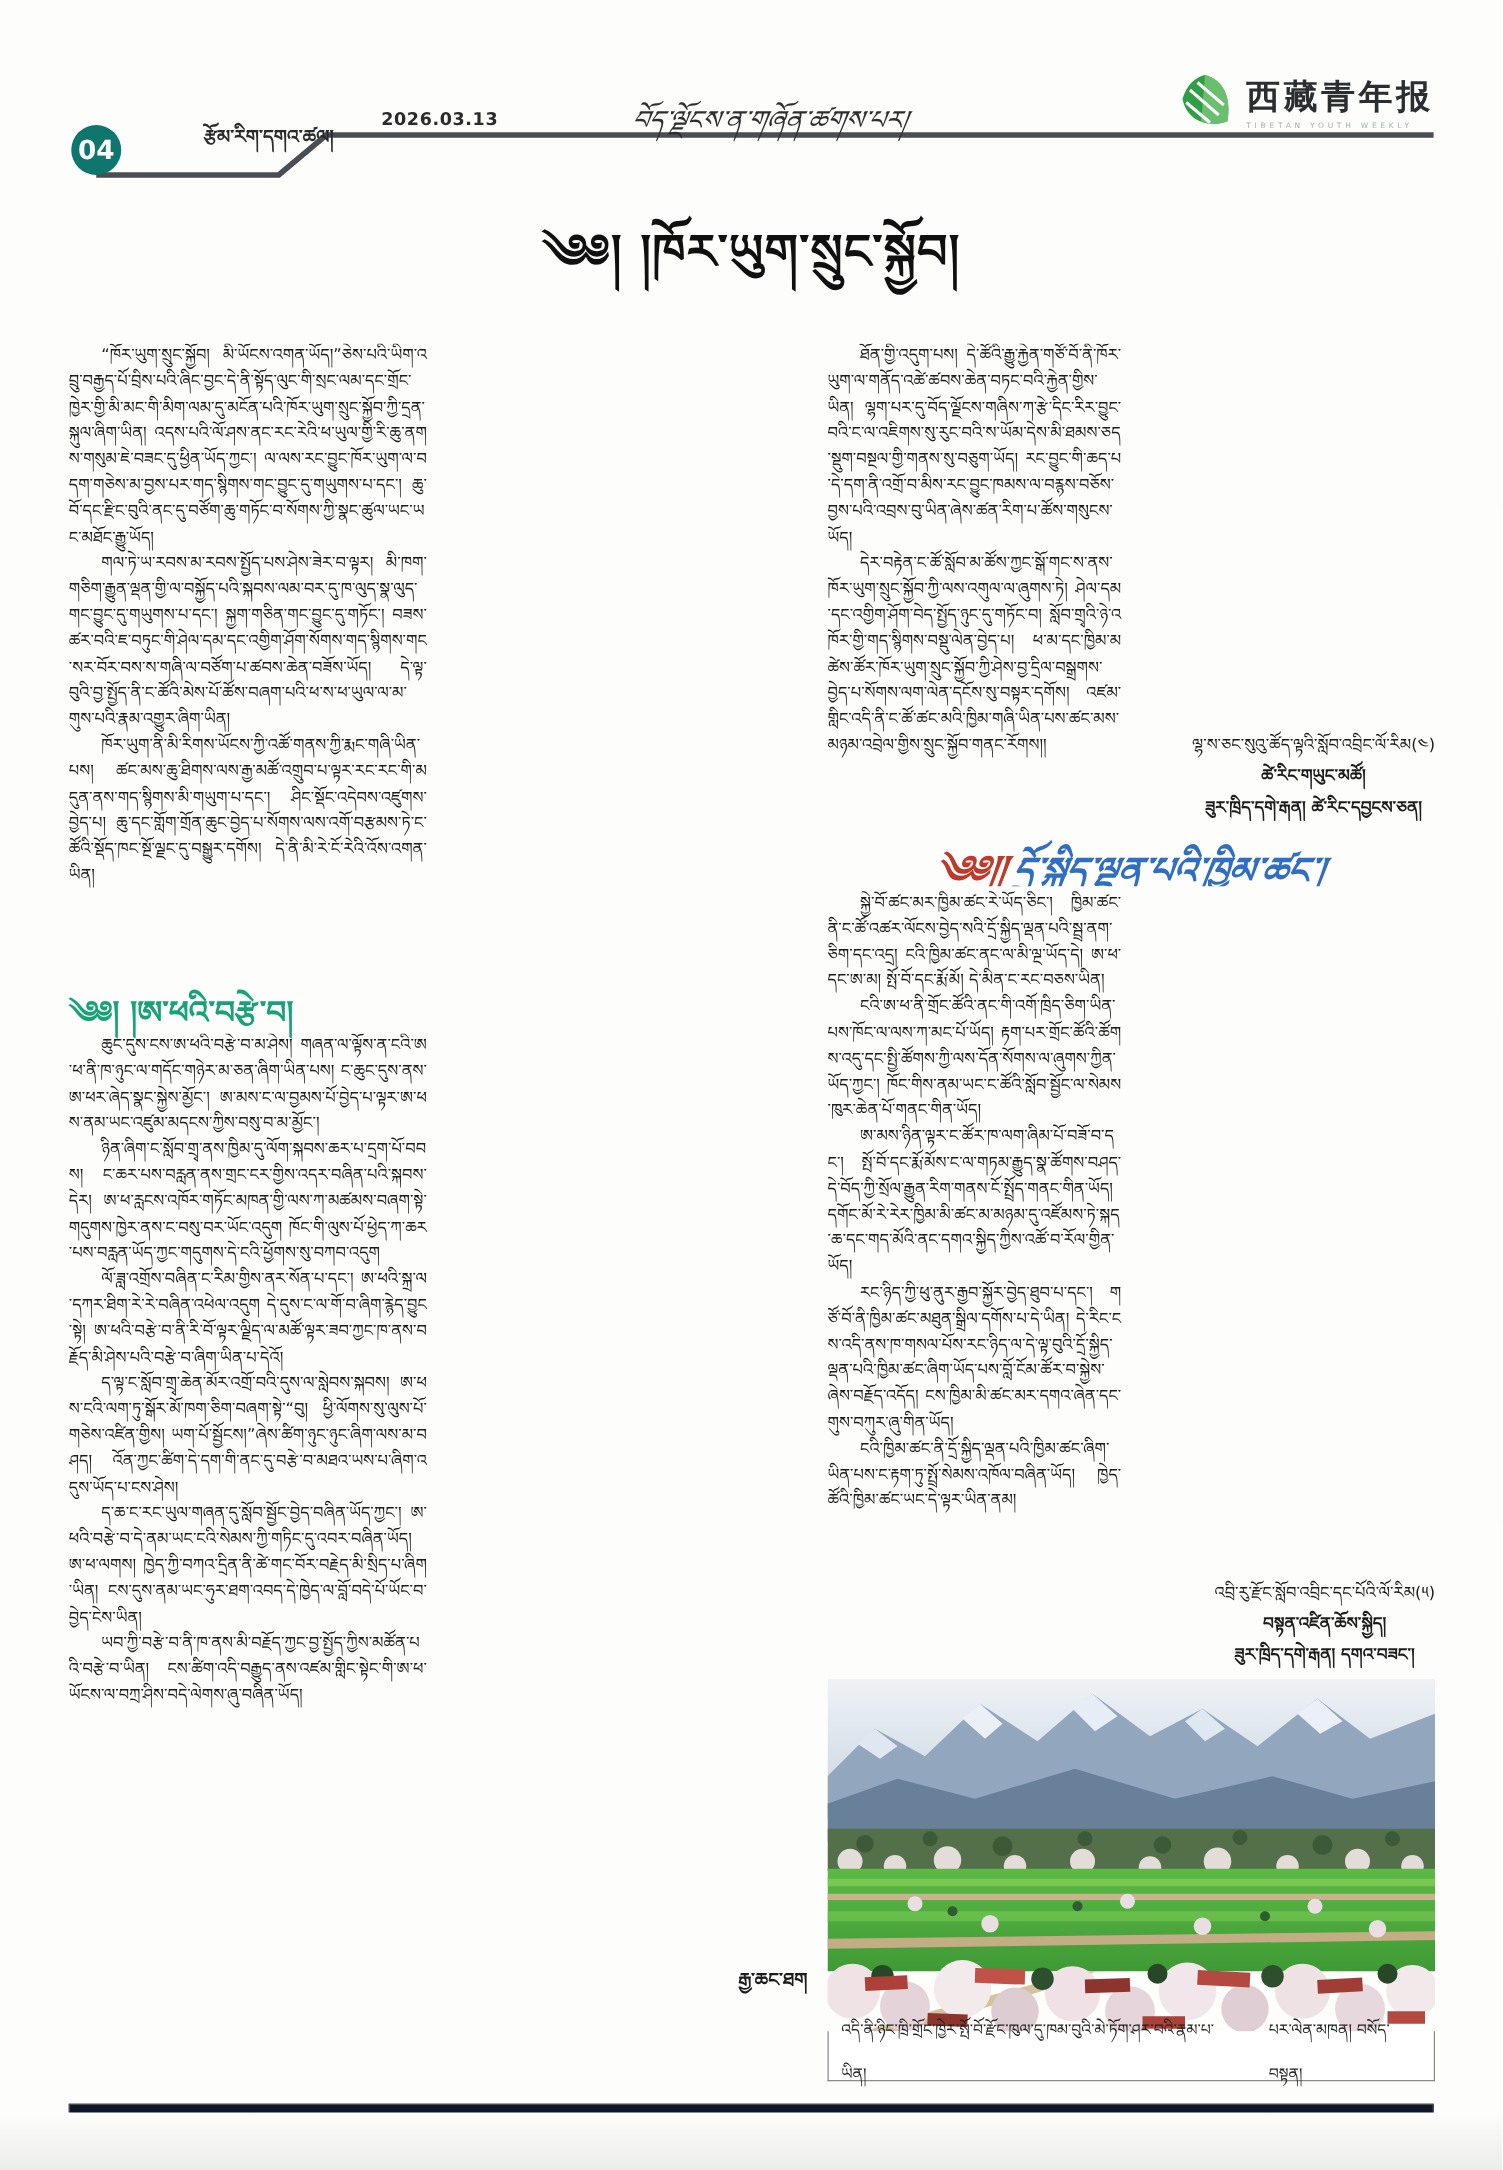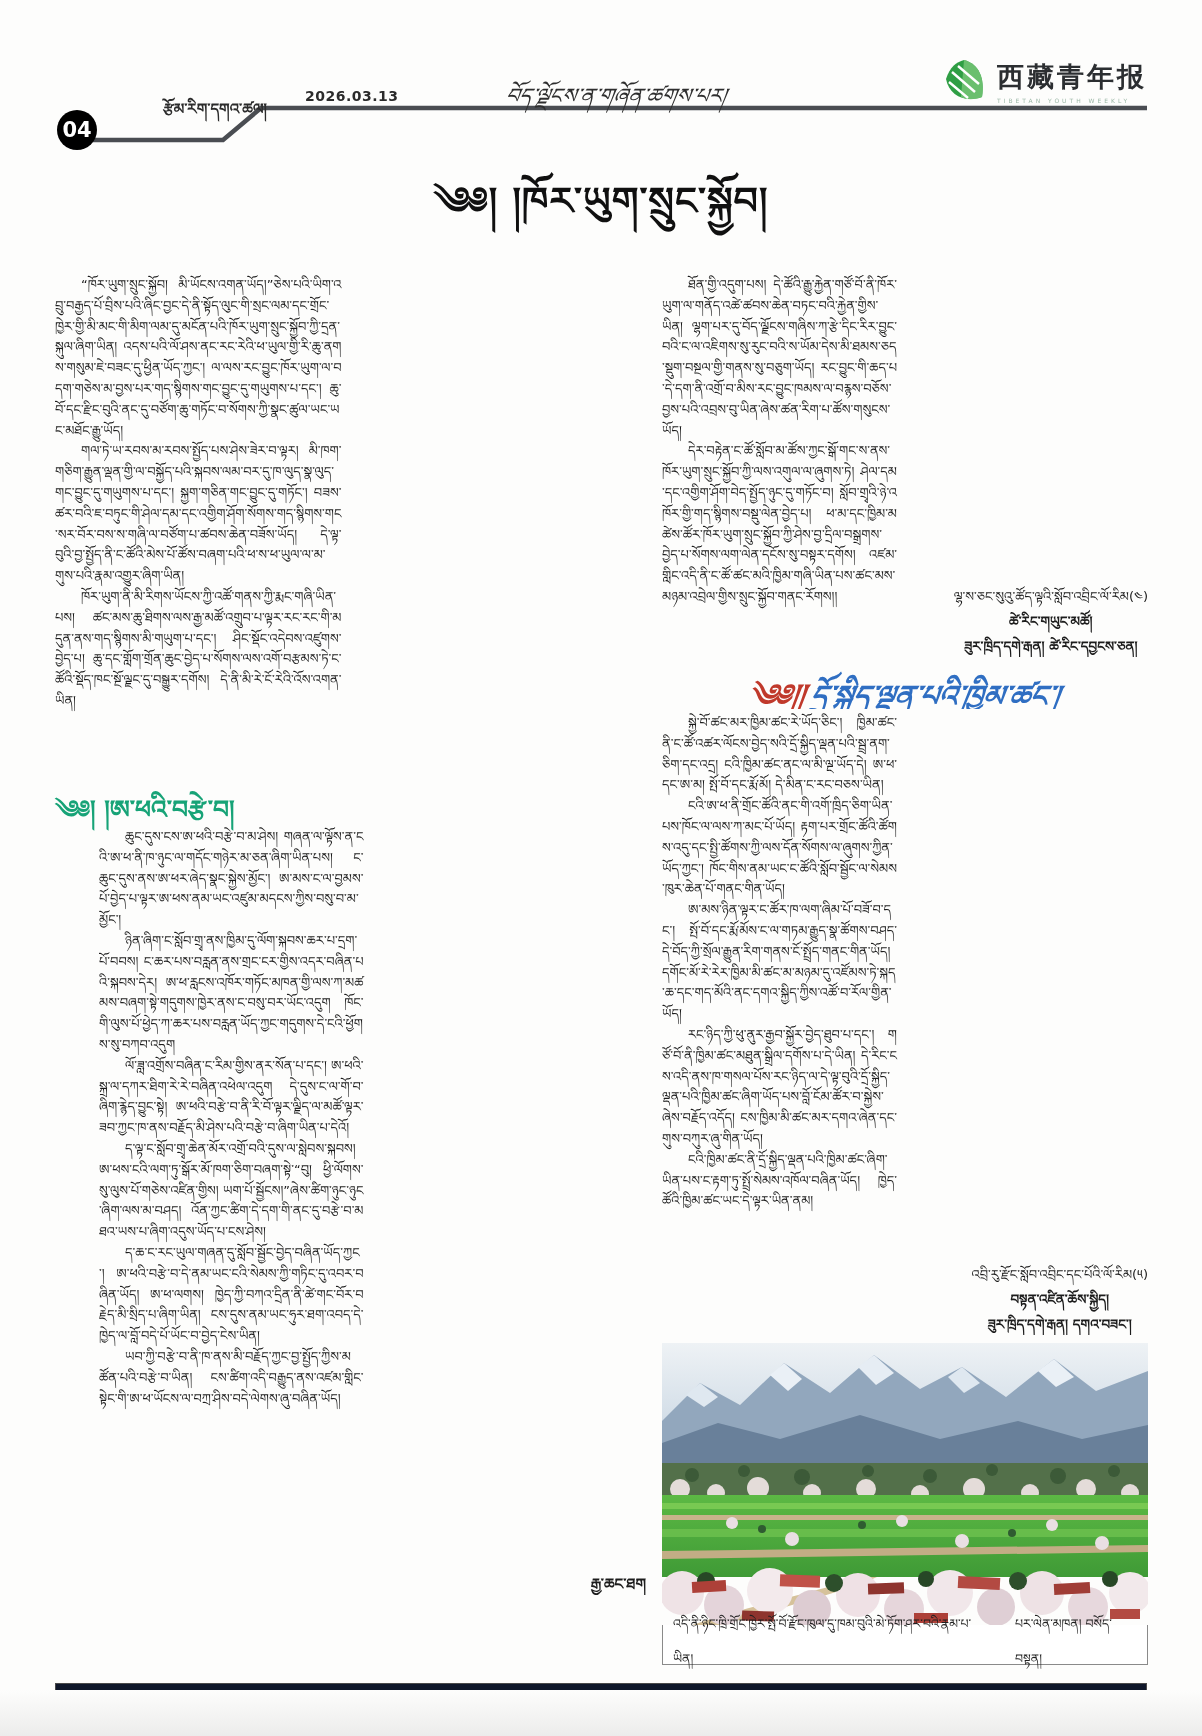--- a/index.html
+++ b/index.html
@@ -2,22 +2,22 @@
 <html><head>
 <meta charset="utf-8">
 <style>
   html,body{margin:0;padding:0;background:#ffffff;}
   body{font-family:"DejaVu Sans","Liberation Sans",sans-serif;color:#1a1a1a;}
   .page{position:relative;width:1202px;height:1736px;margin:0 auto;background:#fdfdfc;overflow:hidden;}
 
   
   .hdr{position:relative;height:152px;margin:0 55px;}
   .hdr-line{position:absolute;left:0;top:0;width:100%;height:152px;pointer-events:none;}
-  .badge{position:absolute;left:2px;top:110px;width:40px;height:40px;border-radius:50%;
-         background:#000000;color:#fff;font-weight:bold;font-size:21px;line-height:40px;text-align:center;}
+  .badge{position:absolute;left:2px;top:100px;width:40px;height:40px;border-radius:50%;
+         background:#0f766e;color:#fff;font-weight:bold;font-size:21px;line-height:40px;text-align:center;}
   .section-label{position:absolute;left:108px;top:92px;font-size:15px;font-weight:bold;color:#2b2b2b;}
   .hdr-date{position:absolute;left:250px;top:88px;font-size:14px;font-weight:bold;color:#2b2b2b;letter-spacing:.5px;}
   .masthead-script{position:absolute;left:380px;top:72px;width:360px;text-align:center;
         font-size:21px;color:#2e2e2e;font-style:italic;transform:skewX(-10deg);}
   .brand{position:absolute;right:0;top:58px;display:flex;align-items:center;gap:10px;}
   .brand-text{display:flex;flex-direction:column;align-items:flex-start;}
   .brand-zh{font-size:27px;font-weight:bold;color:#2b2e31;letter-spacing:3px;font-family:"DejaVu Sans","Liberation Sans",sans-serif;}
   .brand-en{font-size:6px;letter-spacing:3px;color:#9bb7a6;margin-top:2px;}
   .editors{position:absolute;right:0;top:122px;font-size:12.5px;color:#222;display:flex;gap:34px;}
 
@@ -28,21 +28,21 @@
   .body-grid{display:flex;gap:12px;margin:0 55px;align-items:flex-start;}
   .col-left{width:595px;flex:none;}
   .col-right{width:486px;flex:none;}
   .flow{column-fill:auto;overflow:hidden;text-align:justify;font-size:13px;line-height:20.8px;color:#1c1c1c;
         word-break:break-all;overflow-wrap:anywhere;position:relative;}
   .flow p{margin:0;text-indent:2em;}
   .cols-wide{column-count:2;column-gap:22px;}
   .cols-narrow{column-count:2;column-gap:16px;}
   .a1-left{height:500px;}
   .a1-right{height:382px;}
-  .a2-flow{height:768px;margin-left:44px;}
+  .a2-flow{height:768px;}
   .a3-flow{height:622px;}
 
   .green-heading{height:40px;margin:6px 0;text-align:left;font-size:25px;font-weight:bold;color:#17a377;}
   .blue-heading{height:48px;margin:4px 0;text-align:center;font-size:29px;font-weight:bold;
         color:#2f6ec2;font-style:italic;transform:skewX(-8deg);white-space:nowrap;overflow:hidden;}
   .blue-heading .flourish{color:#c0392b;margin-right:6px;font-size:31px;}
 
   .sigblock{position:absolute;right:0;bottom:0;background:#fdfdfc;text-align:right;padding:3px 0 0 10px;}
   .sigblock .ref{font-size:13px;text-indent:0;}
   .sigblock .byline{font-size:13.5px;font-weight:700;text-indent:0;margin-top:4px;text-align:center;}

